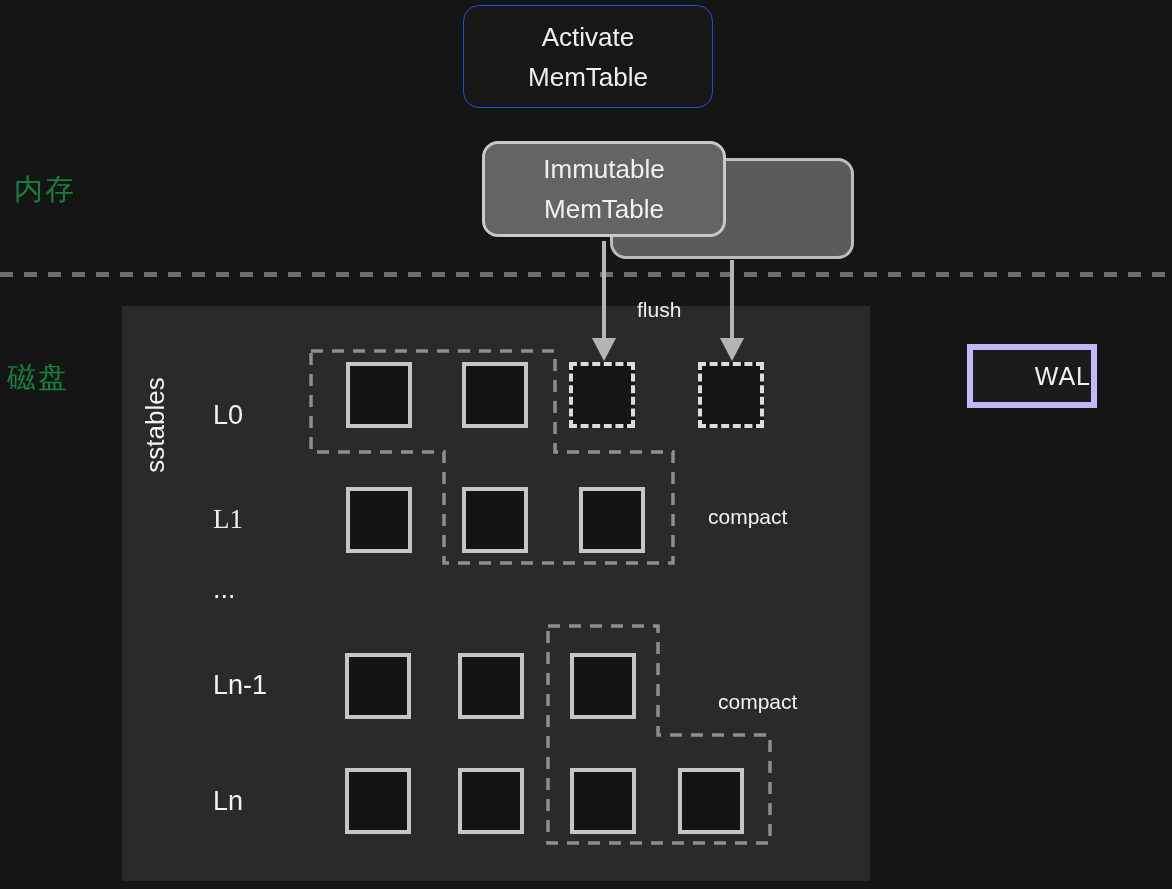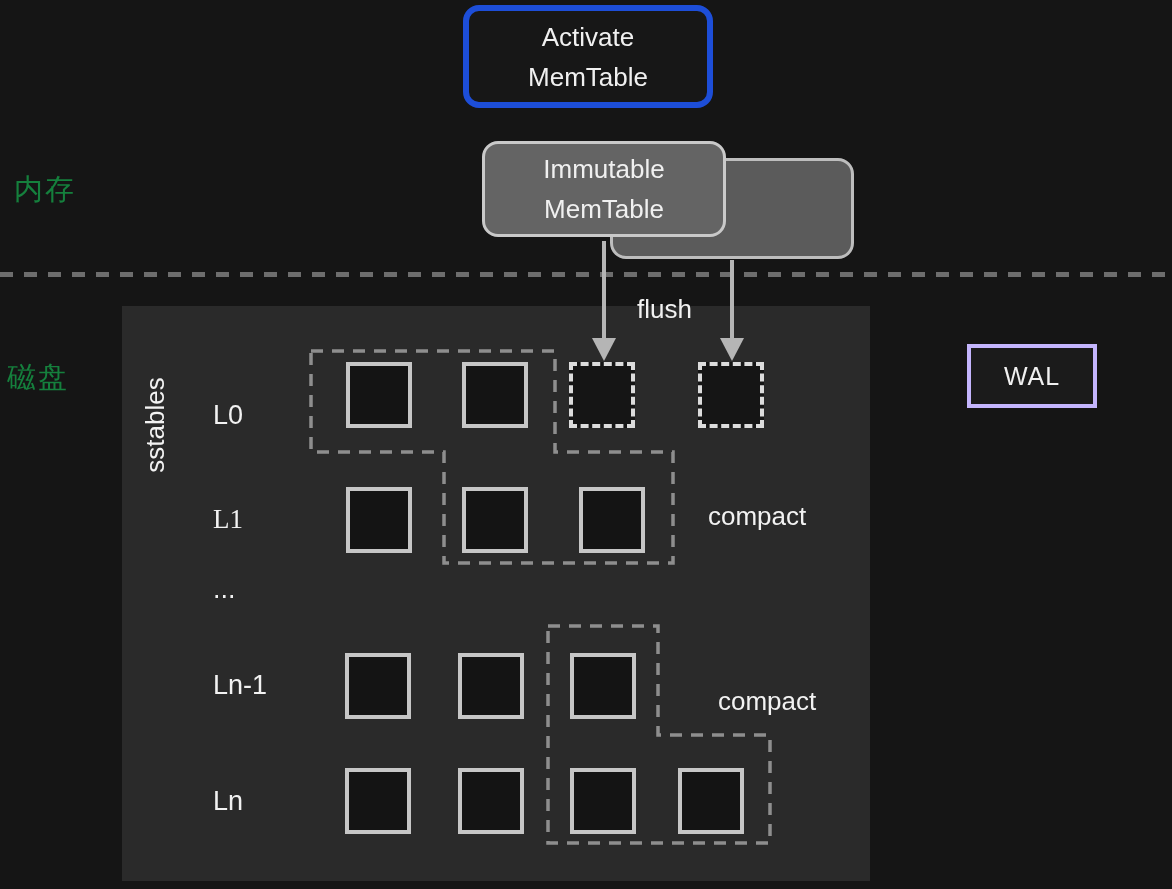--- a/index.html
+++ b/index.html
@@ -35,21 +35,21 @@
     justify-content: center;
     gap: 14px;
     font-size: 26px;
     line-height: 1;
     text-align: center;
   }
   .activate-box {
     left: 463px; top: 5px;
     width: 250px; height: 103px;
     background: #171717;
-    border: 6px solid #1d4ed8;
+    border: 1px solid #1d4ed8;
     z-index: 3;
   }
   .immutable-back-box {
     left: 610px; top: 158px;
     width: 244px; height: 101px;
     background: #5b5b5b;
     border: 3px solid #bdbdbd;
     z-index: 1;
   }
   .immutable-front-box {
@@ -106,36 +106,36 @@
     border: 4px solid #c6c6c6;
     z-index: 2;
   }
   .sq.dashed {
     border: 4px dashed #dcdcdc;
     background: #151515;
   }
 
   
   .anno {
-    font-size: 26px;
+    font-size: 21px;
     color: #f2f2f2;
     z-index: 3;
     line-height: 27px;
   }
 
   
   .wal-box {
     left: 967px; top: 344px;
     width: 130px; height: 64px;
     box-sizing: border-box;
-    border: 4px solid #c4b5fd;
+    border: 6px solid #c4b5fd;
     background: #1b1b1b;
     display: flex;
     align-items: center;
-    justify-content: center;
+    justify-content: flex-end;
     font-size: 25px;
     letter-spacing: 1px;
     z-index: 2;
   }
 
   
   .overlay {
     left: 0; top: 0;
     width: 1172px; height: 889px;
     z-index: 4;

